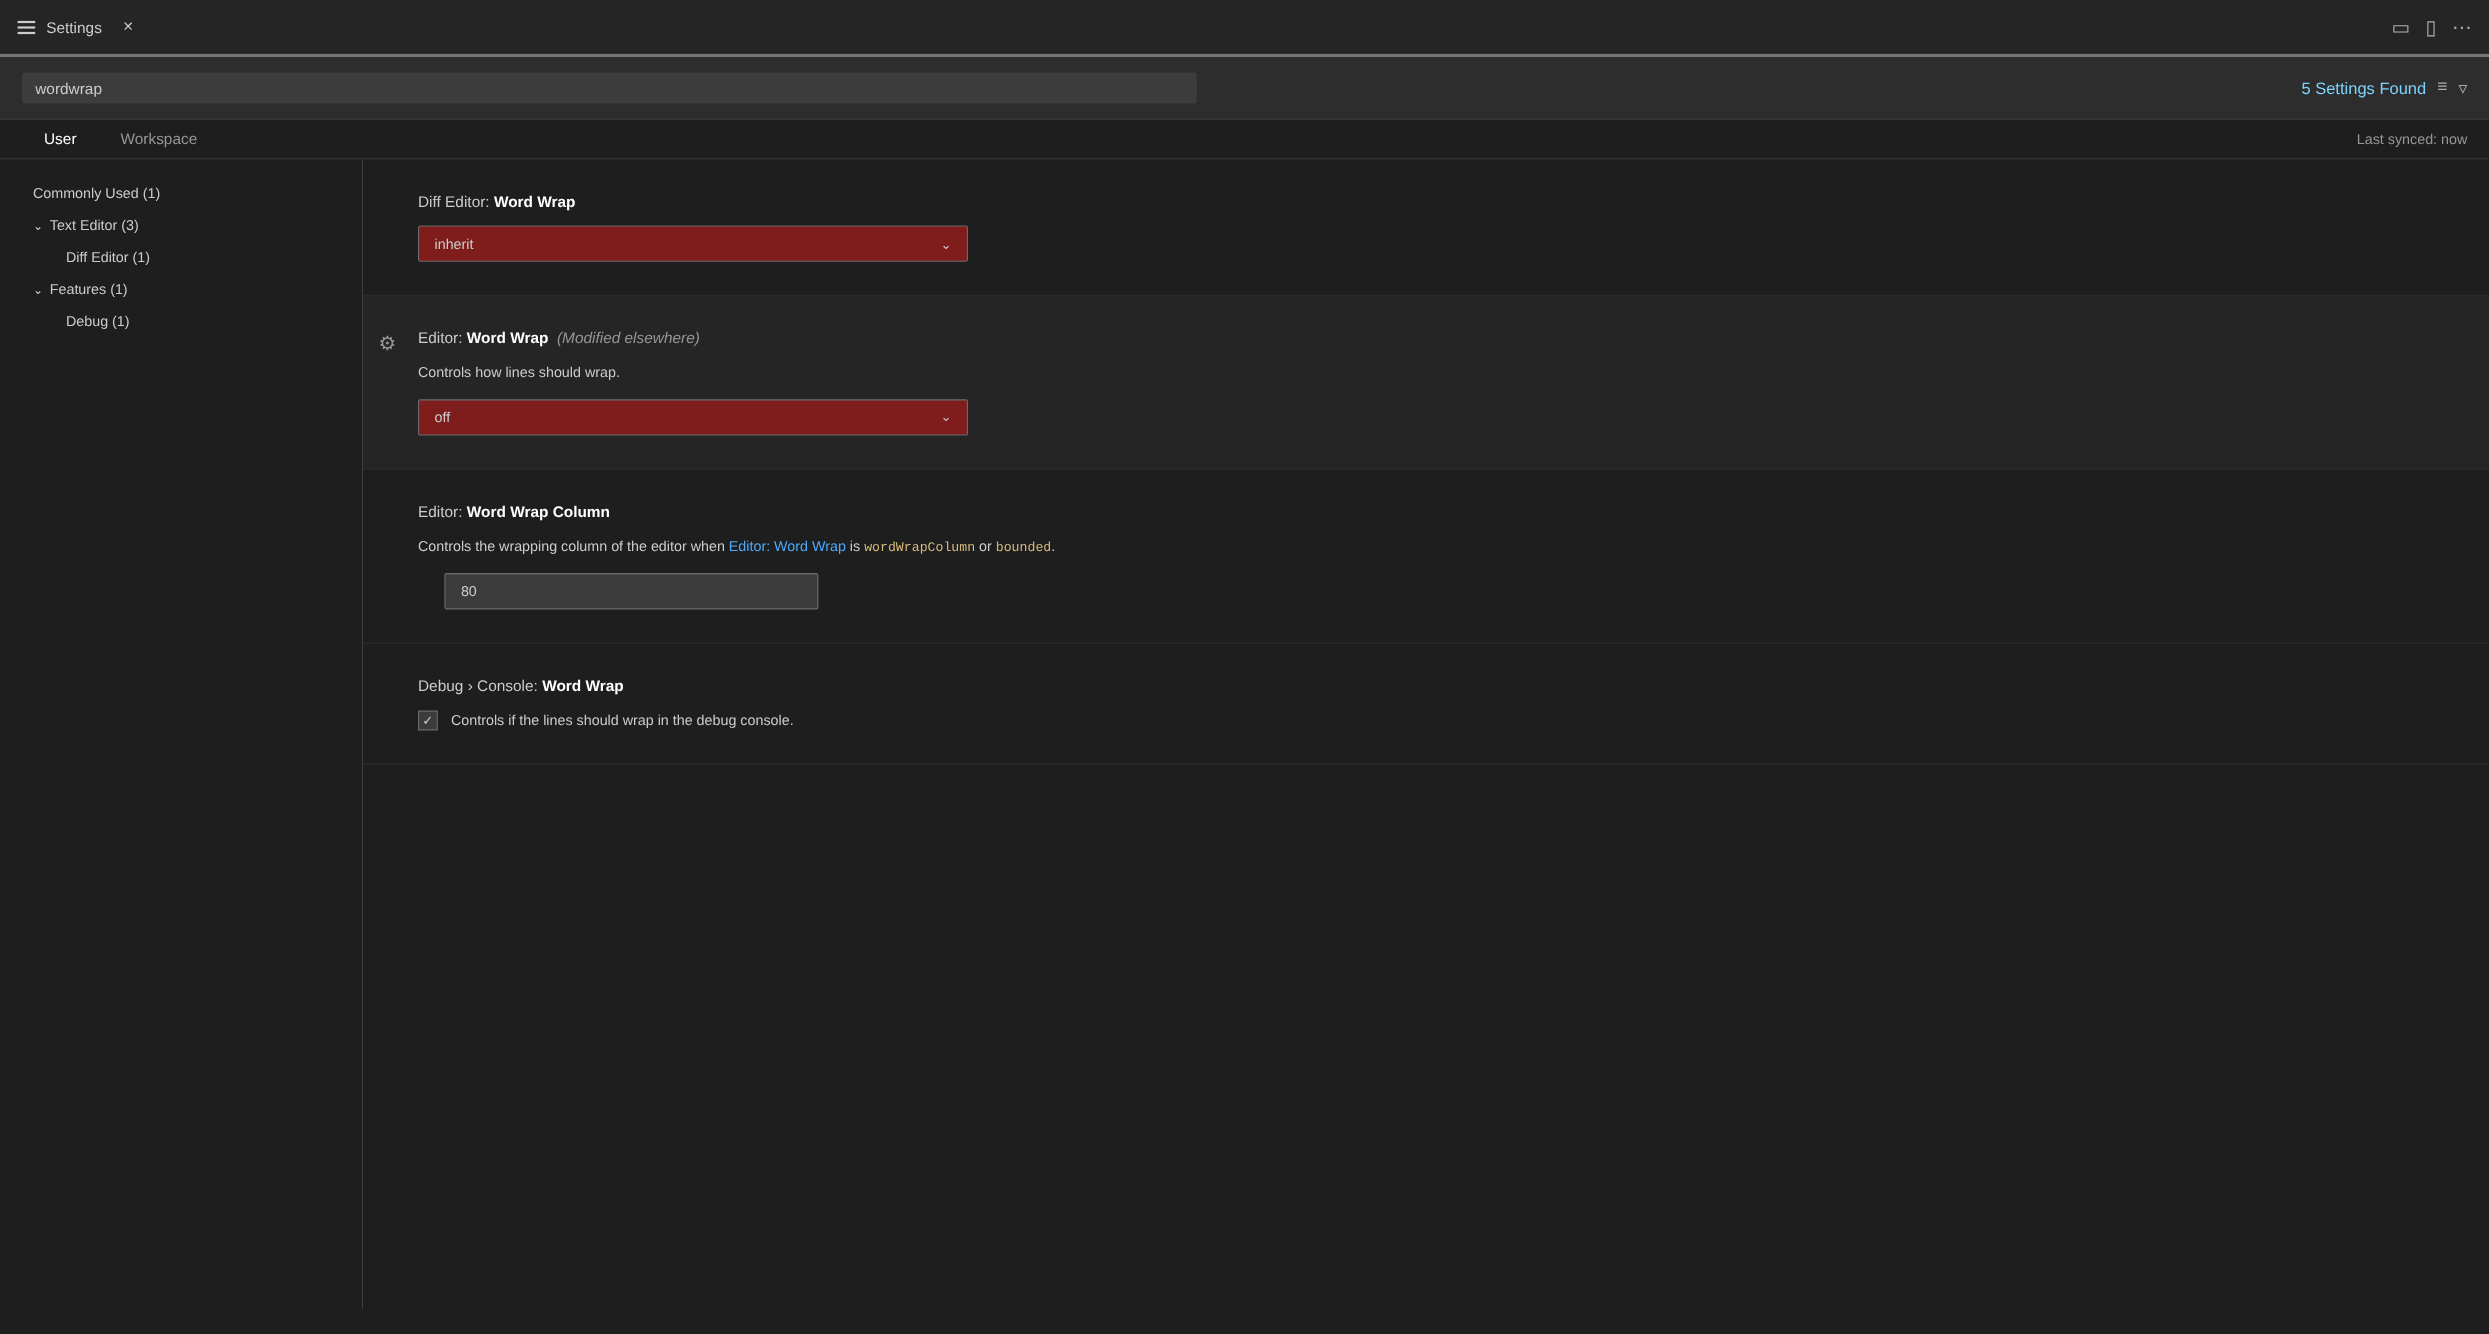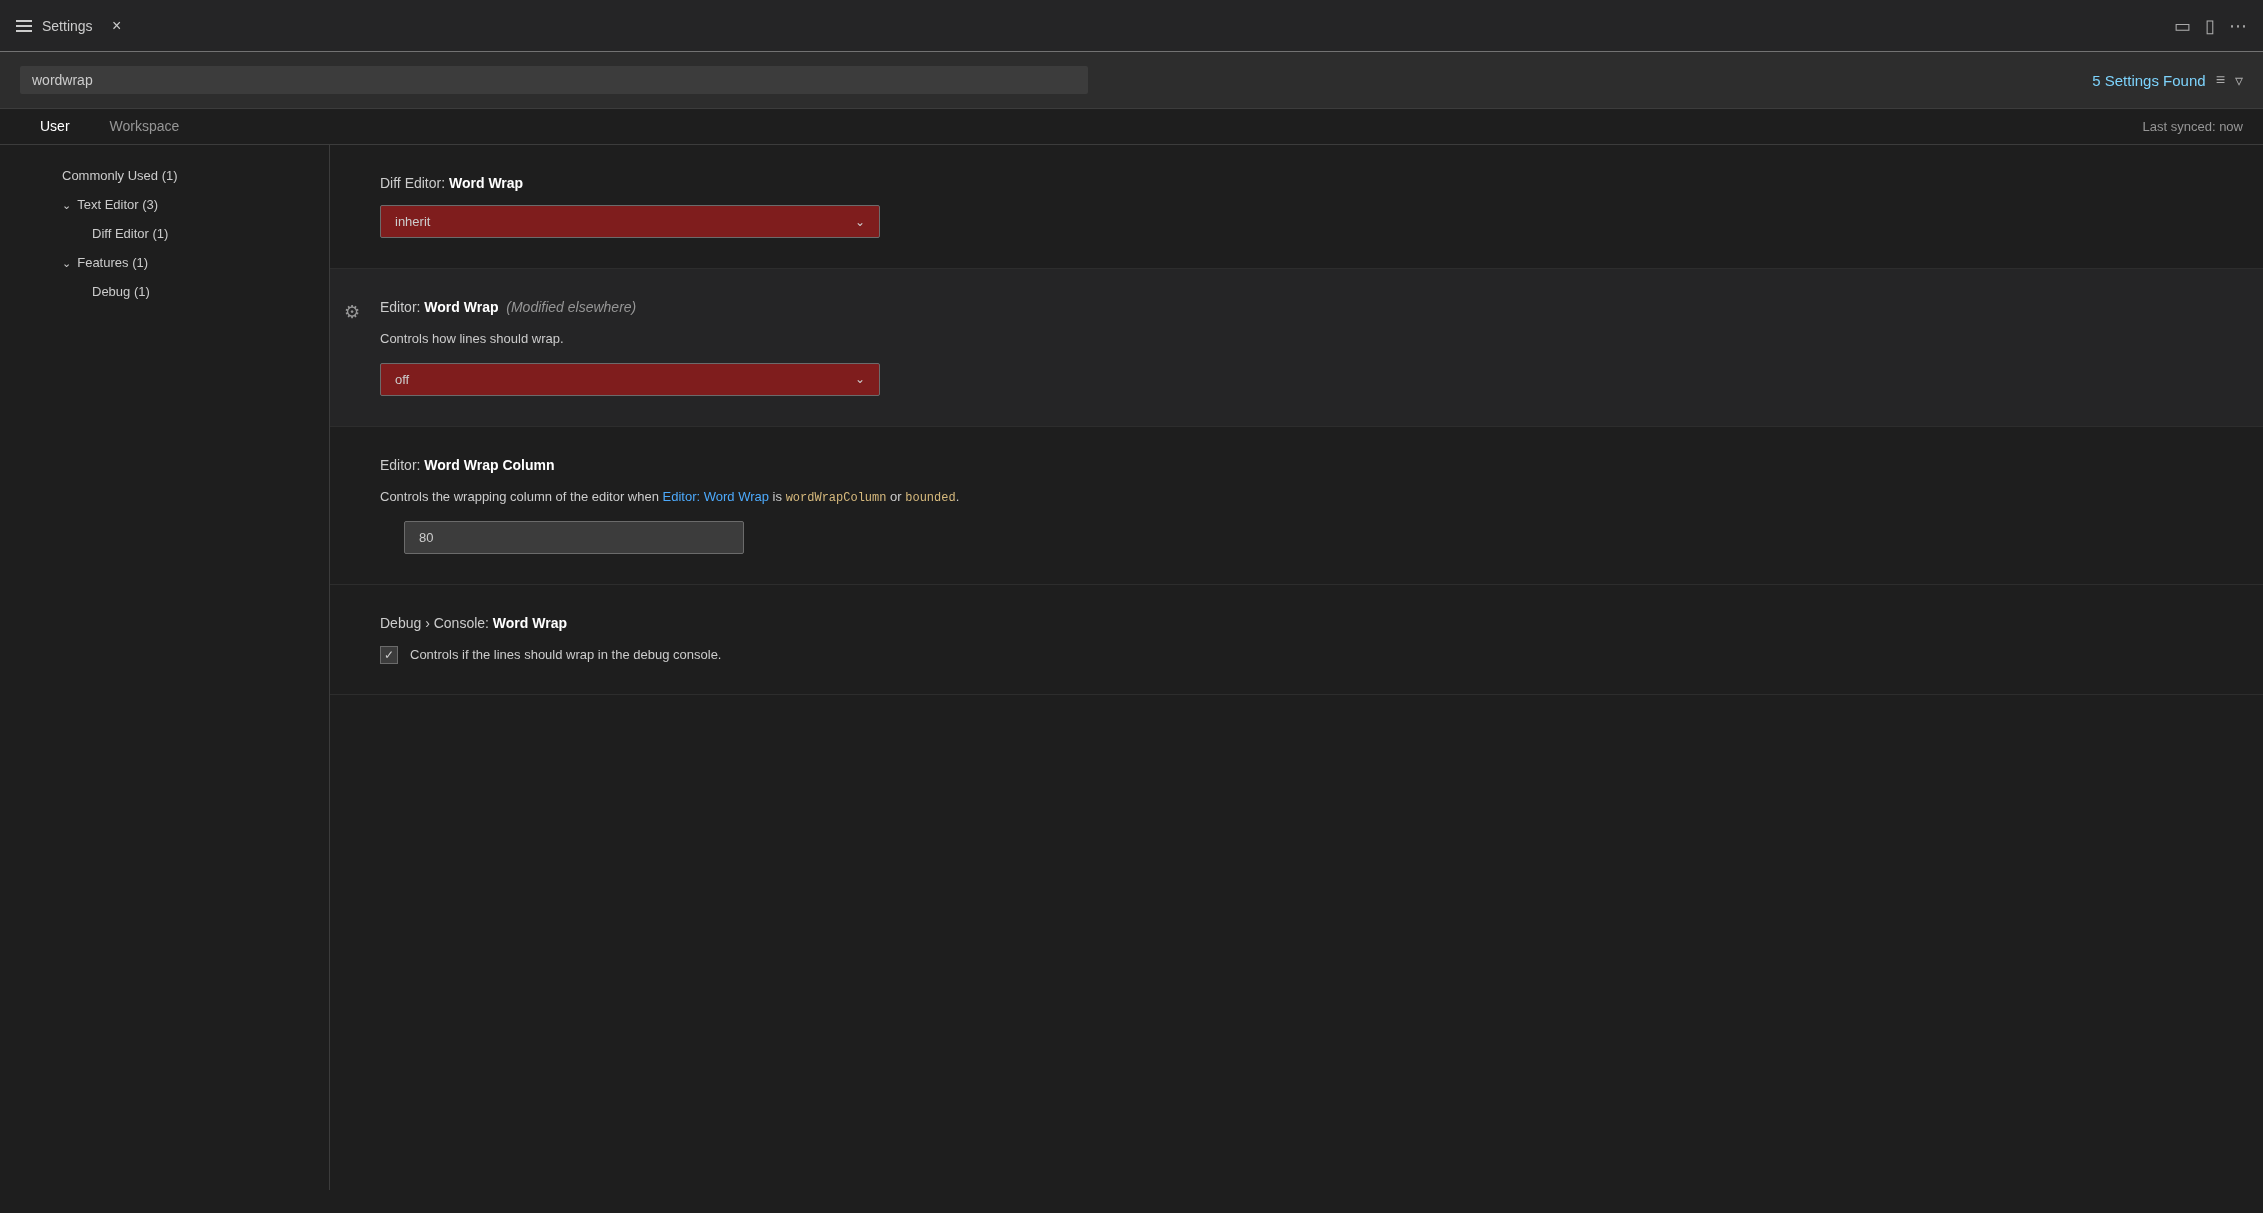--- a/index.html
+++ b/index.html
@@ -14,21 +14,21 @@
     }
 
     
     .title-bar {
       display: flex;
       align-items: center;
       justify-content: space-between;
       background: #252526;
       padding: 0 16px;
       height: 52px;
-      border-bottom: 1px solid #737373;
+      border-bottom: 3px solid #737373;
     }
     .title-bar-left {
       display: flex;
       align-items: center;
       gap: 10px;
     }
     .title-bar-title {
       font-size: 14px;
       color: #cccccc;
     }
@@ -138,21 +138,20 @@
       flex-shrink: 0;
     }
     .sidebar-item {
       padding: 7px 20px 7px 30px;
       cursor: pointer;
       font-size: 13px;
       color: #cccccc;
       display: flex;
       align-items: flex-end;
       gap: 6px;
-      margin-left: 32px;
     }
     .sidebar-item.indent2 { padding-left: 60px; }
     .chevron { font-size: 11px; }
 
     
     .content {
       flex: 1;
       overflow-y: auto;
       padding: 0;
       background: #1e1e1e;

